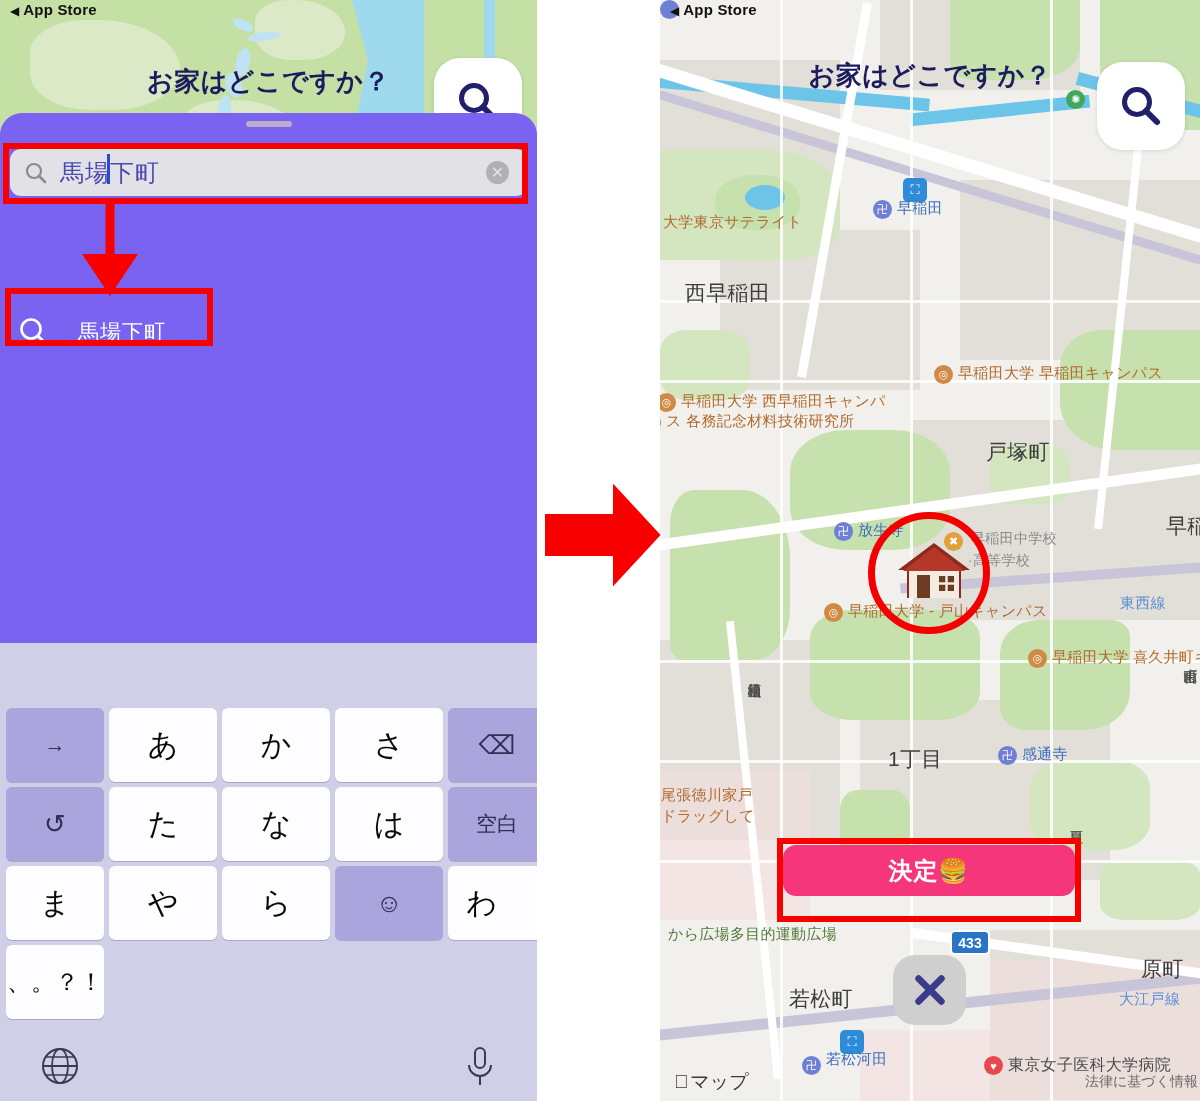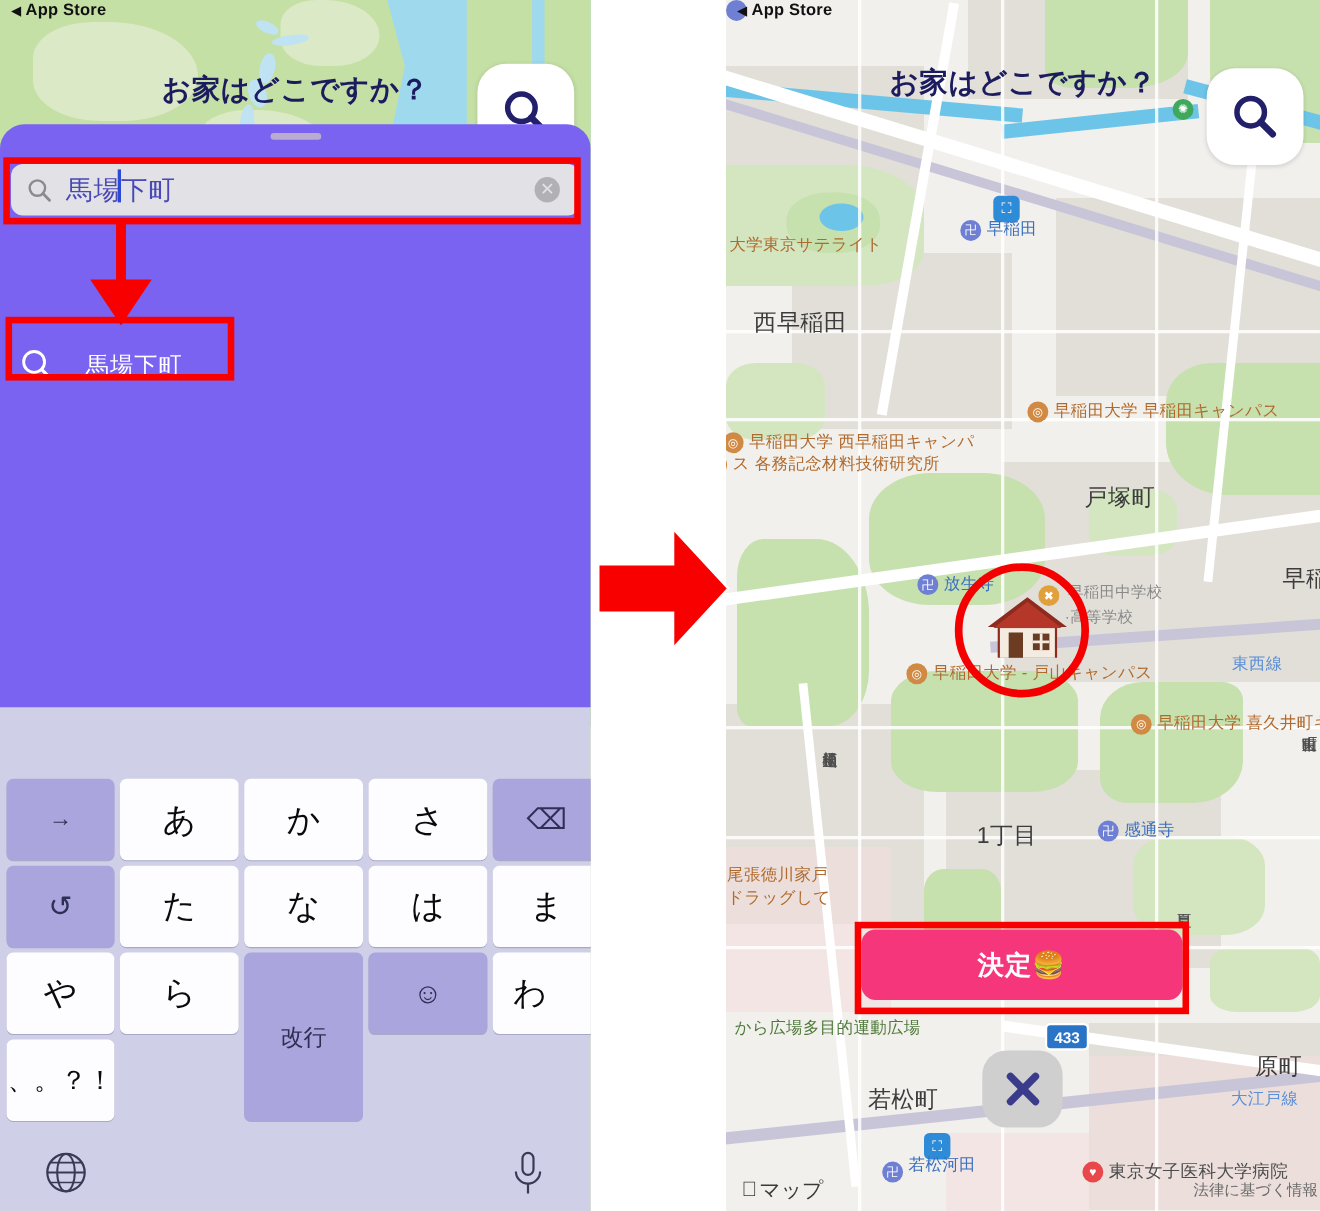--- a/index.html
+++ b/index.html
@@ -194,21 +194,21 @@
   }
   .house-pin {
     position:absolute; left:895px; top:540px; width:78px; height:62px;
     z-index:32;
   }
   .red-circle {
     position:absolute; left:868px; top:512px; width:122px; height:122px;
     border:7px solid #f40000; border-radius:50%; z-index:33;
   }
   .decide-btn {
-    position:absolute; left:783px; top:845px; width:292px; height:64px;
+    position:absolute; left:783px; top:845px; width:292px; height:51px;
     background:#f5367b; border-radius:13px; z-index:34;
     display:flex; align-items:center; justify-content:center;
     color:#ffffff; font-size:24px; font-weight:bold; letter-spacing:1px;
   }
   .redbox.decide { left:777px; top:838px; width:304px; height:84px; }
   .close-btn {
     position:absolute; left:893px; top:955px; width:73px; height:70px;
     background:#cfcfcf; border-radius:22px; z-index:34;
     display:flex; align-items:center; justify-content:center;
   }
@@ -289,25 +289,25 @@
         <div class="key fn">→</div>
         <div class="key white">あ</div>
         <div class="key white">か</div>
         <div class="key white">さ</div>
         <div class="key fn big">⌫</div>
 
         <div class="key fn big">↺</div>
         <div class="key white">た</div>
         <div class="key white">な</div>
         <div class="key white">は</div>
+        <div class="key fn">空白</div>
 
         <div class="key white">ま</div>
         <div class="key white">や</div>
         <div class="key white">ら</div>
-        <div class="key fn span2">改行</div>
 
         <div class="key fn big">☺</div>
         <div class="key white">わ゙</div>
         <div class="key white" style="font-size:24px;">、。？！</div>
       </div>
 
       <div class="kb-bottom">
         <svg class="kb-globe" viewBox="0 0 40 40">
           <circle cx="20" cy="20" r="17" fill="none" stroke="#3a3a55" stroke-width="2"></circle>
           <ellipse cx="20" cy="20" rx="8" ry="17" fill="none" stroke="#3a3a55" stroke-width="1.8"></ellipse>

